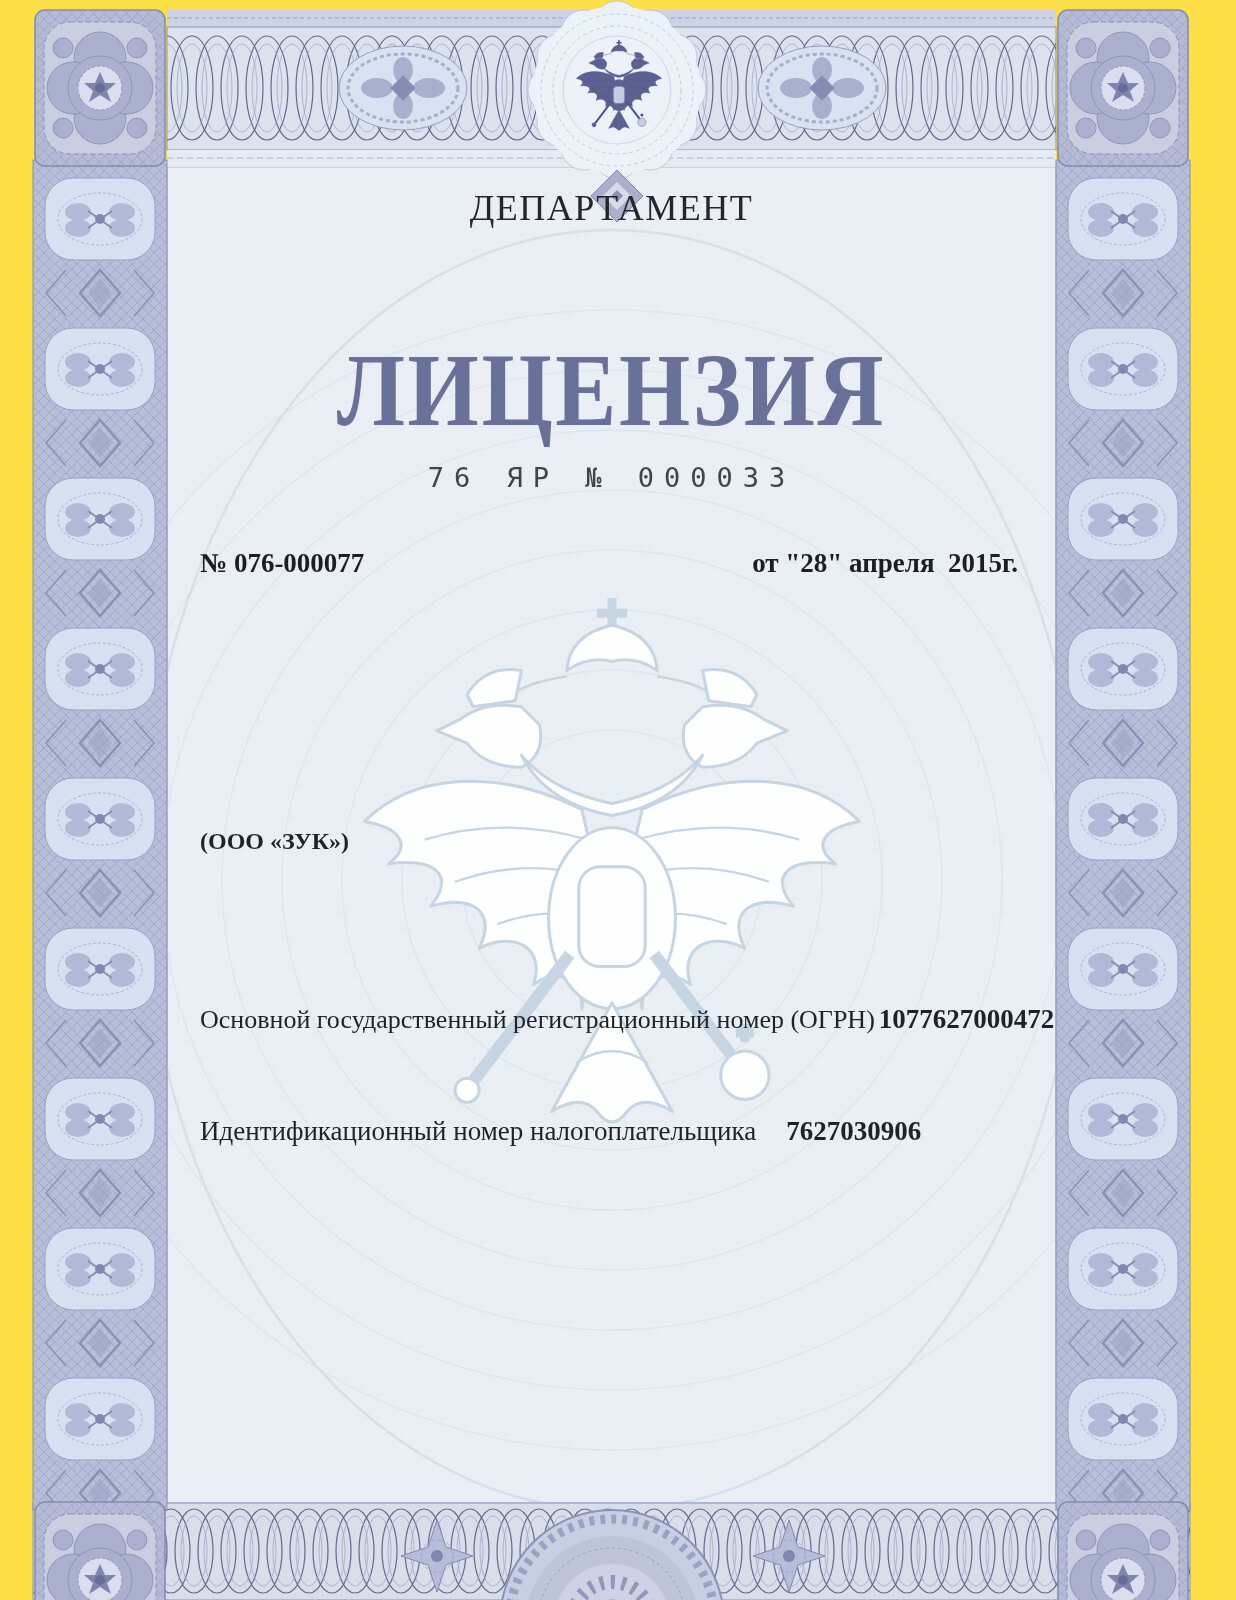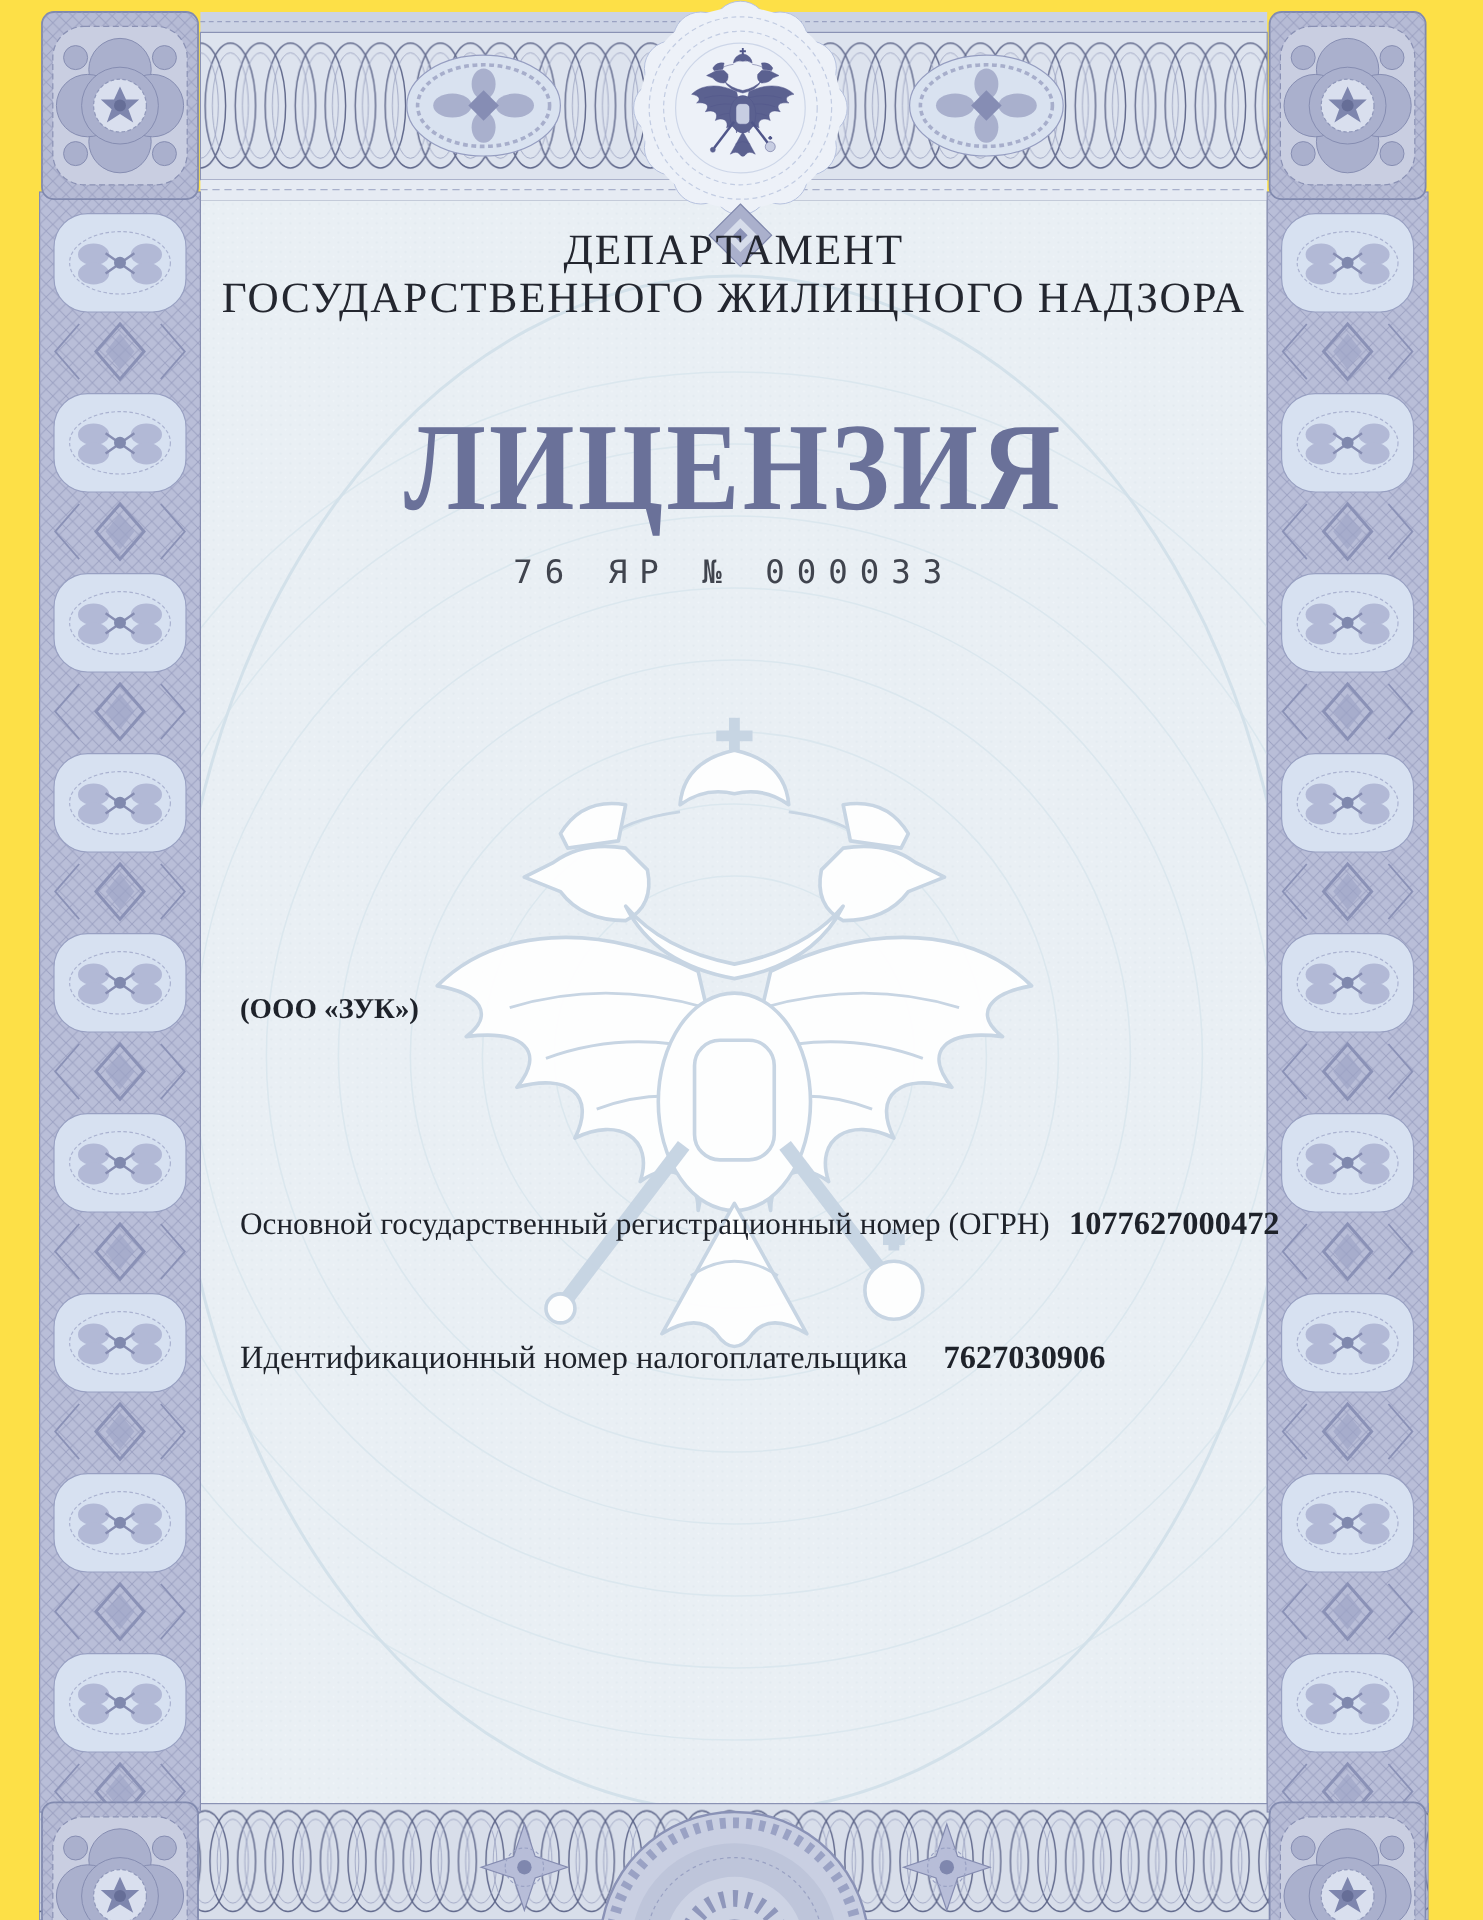--- a/index.html
+++ b/index.html
@@ -31,21 +31,21 @@
   .band-line{position:absolute; left:200px; width:818px;}
   .numline{display:flex; justify-content:space-between; align-items:baseline;
     font-size:27px; font-weight:bold; color:#1b1e26;}
   .jline{display:flex; justify-content:space-between; align-items:baseline;
     font-size:28px; height:44px;}
   .jline .caps{font-size:27px; font-weight:bold;}
   .b{font-weight:bold;}
   .leftline{font-size:28px; height:44px; text-align:left;}
   .leftline .caps{font-size:27px; font-weight:bold; word-spacing:6px;}
   .reg-label{font-size:26px; white-space:nowrap; text-align:left;}
-  .reg-label .val{font-weight:bold; margin-left:16px; font-size:27px;}
+  .reg-label .val{font-weight:bold; margin-left:4px; font-size:27px;}
 </style>
 </head>
 <body>
 
 <div class="page">
 
   <svg class="art" width="1236" height="1600" viewBox="0 0 1236 1600">
     <defs>
       <pattern id="lat" width="11" height="11" patternUnits="userSpaceOnUse">
         <path d="M0,0 L11,11 M11,0 L0,11" stroke="#9298ba" stroke-width="0.8" fill="none" opacity="0.75"></path>
@@ -258,26 +258,29 @@
       <polygon points="617,170 643,196 617,222 591,196" fill="#aab0cc" stroke="#7f87ac"></polygon>
       <polygon points="617,182 631,196 617,210 603,196" fill="#d6dcea"></polygon>
       <polygon points="617,190 623,196 617,202 611,196" fill="#8a91b6"></polygon>
       <g style="--egf:#5b6190;--egs:#50568a;--shf:#c7cde2;--egw:0.8;" transform="translate(567,38) scale(0.52)">
         <use href="#eagle"></use>
       </g>
     </g>
   </svg>
 
   <div class="txt hdr" style="top:188px;">ДЕПАРТАМЕНТ</div>
-  <div class="txt hdr" style="top:228px;">ГОСУДАРСТВЕННОГО ЖИЛИЩНОГО НАДЗОРА</div>
 
   <div class="txt title" style="top:338px;">ЛИЦЕНЗИЯ</div>
 
   <div class="txt serial" style="top:462px;">76 ЯР № 000033</div>
 
+  <div class="band-line numline" style="top:548px;">
+    <span>№ 076-000077</span>
+    <span>от "28" апреля &nbsp;2015г.</span>
+  </div>
 
 
   <div class="band-line" style="top:824px;">
     <div class="leftline">
       <span class="b" style="font-size:24px;">(ООО «ЗУК»)</span>
     </div>
   </div>
 
   <div class="band-line reg-label" style="top:1004px;">
     <span>Основной государственный регистрационный номер (ОГРН)</span><span class="val">1077627000472</span>

